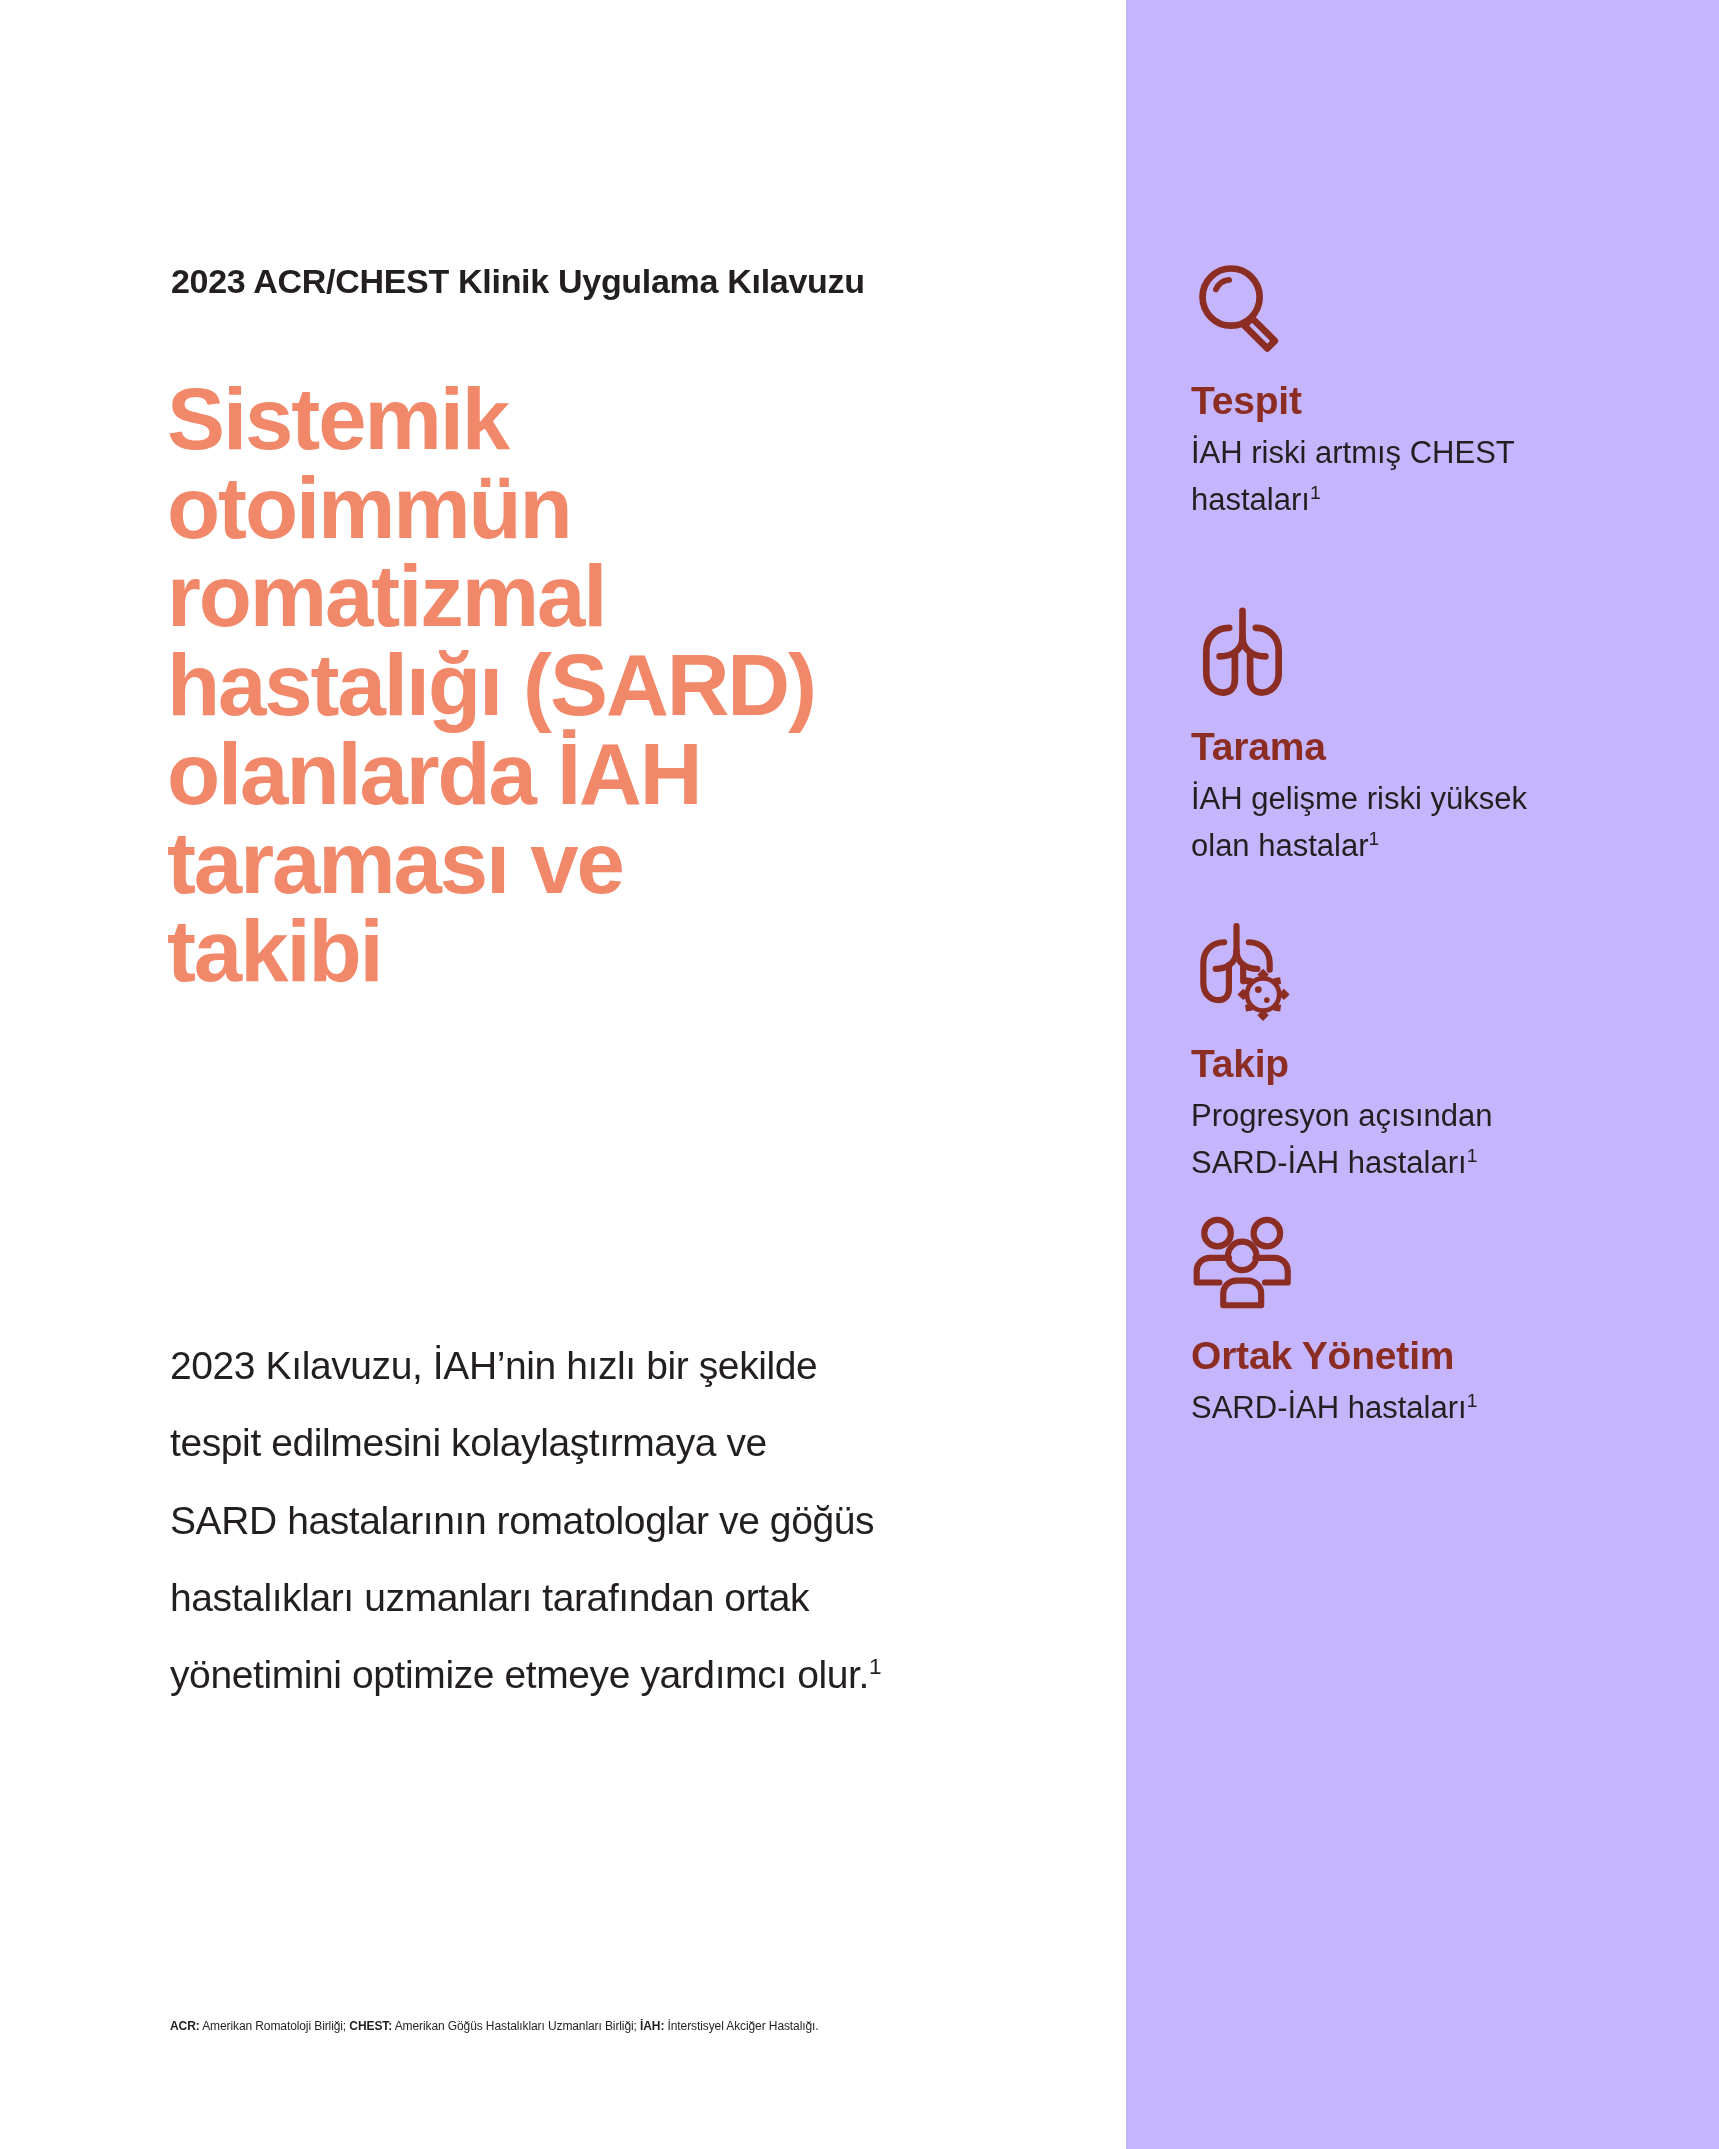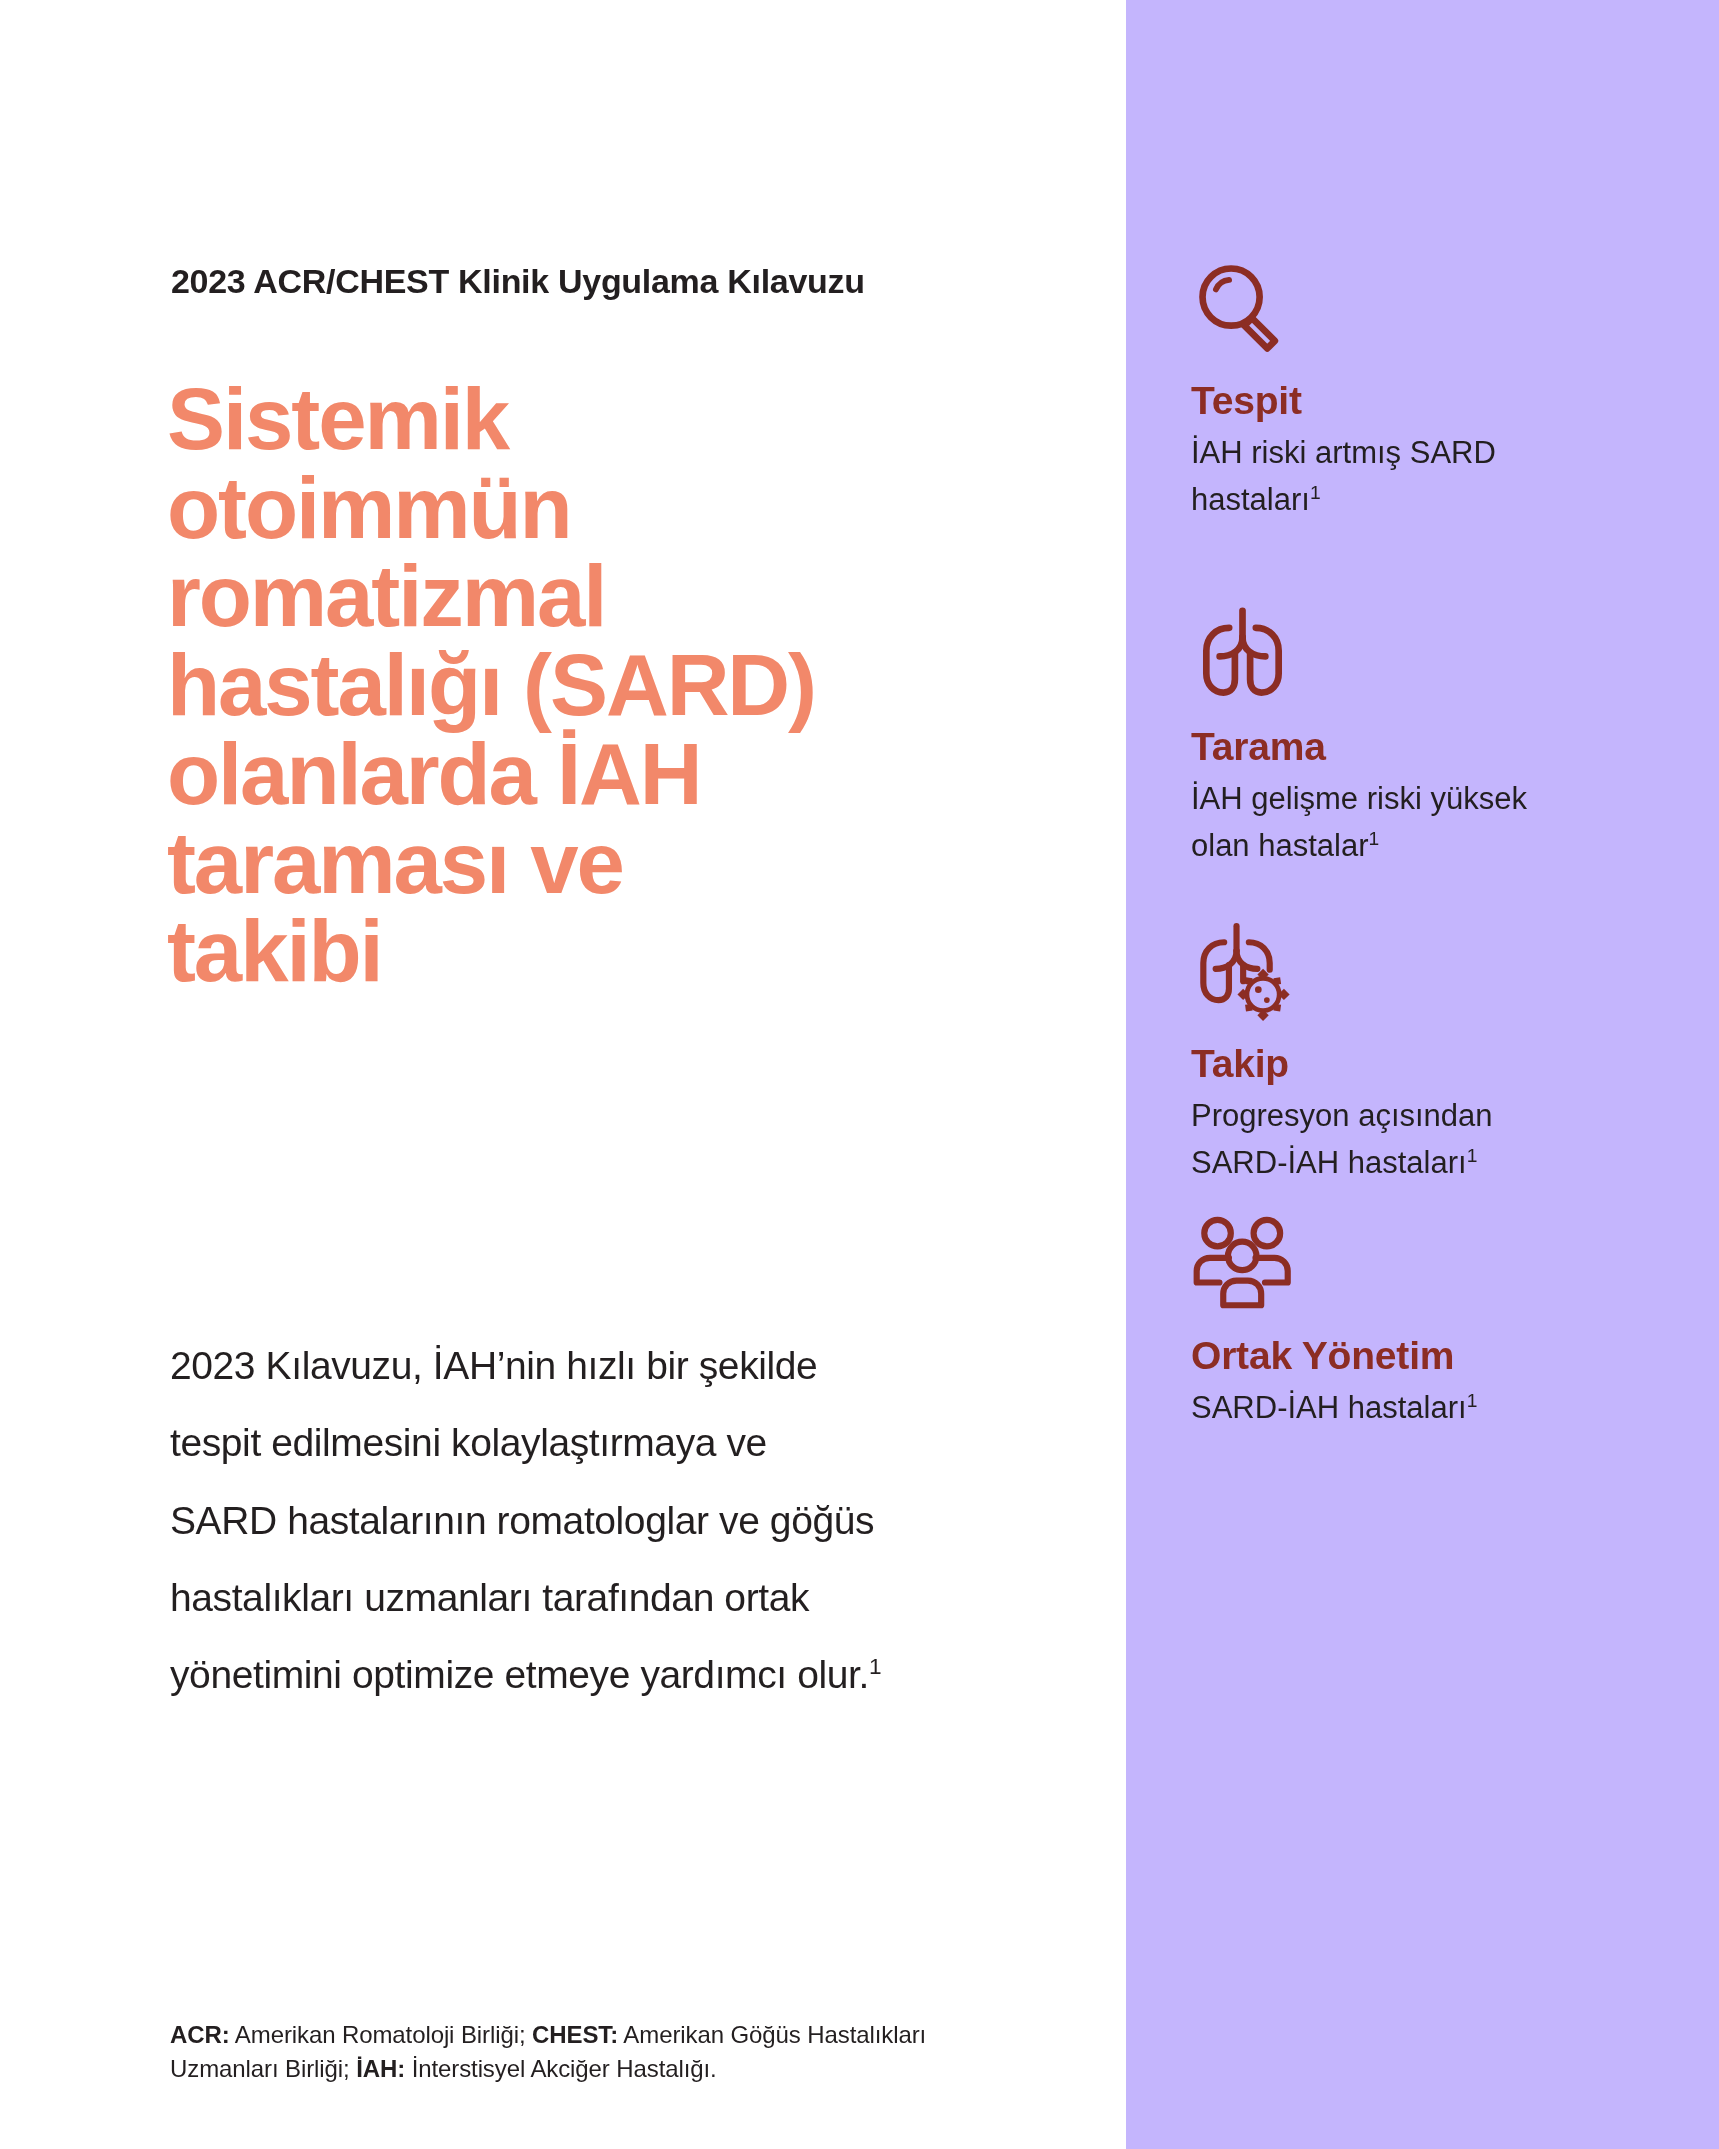--- a/index.html
+++ b/index.html
@@ -110,21 +110,21 @@
   .body-copy sup {
     font-size: 0.58em;
     vertical-align: super;
     line-height: 0;
   }
   .footnote {
     position: absolute;
     left: 170px;
     top: 2018px;
     width: 856px;
-    font-size: 24px;
+    font-size: 12px;
     line-height: 1.42;
     color: #231F20;
     font-weight: 400;
     letter-spacing: -0.1px;
   }
   .footnote b { font-weight: 700; }
 </style>
 </head>
 <body>
 
@@ -162,21 +162,21 @@
 
       <div class="panel-item">
         <span class="panel-icon">
           <svg width="103" height="99" viewBox="0 0 108 104" fill="none">
             <circle cx="42" cy="40" r="30" stroke="#8C2D24" stroke-width="7"></circle>
             <path d="M26 32 a17 17 0 0 1 14 -10" stroke="#8C2D24" stroke-width="6" stroke-linecap="round" fill="none"></path>
             <path d="M64 62 L88 86 L80 94 L56 70 Z" stroke="#8C2D24" stroke-width="7" stroke-linejoin="round" fill="none"></path>
           </svg>
         </span>
         <div class="panel-title">Tespit</div>
-        <div class="panel-desc"><span>İAH riski artmış SARD hastaları</span><sup>1</sup></div>
+        <div class="panel-desc"><span>İAH riski artmış CHEST hastaları</span><sup>1</sup></div>
       </div>
 
       <div class="gap-1"></div>
 
       <div class="panel-item">
         <span class="panel-icon">
           <svg width="103" height="99" viewBox="0 0 108 104" fill="none">
             <g stroke="#8C2D24" stroke-width="7" stroke-linecap="round" stroke-linejoin="round" fill="none">
               <path d="M54 6 L54 34"></path>
               <path d="M54 34 C54 48 42 54 30 54"></path>

